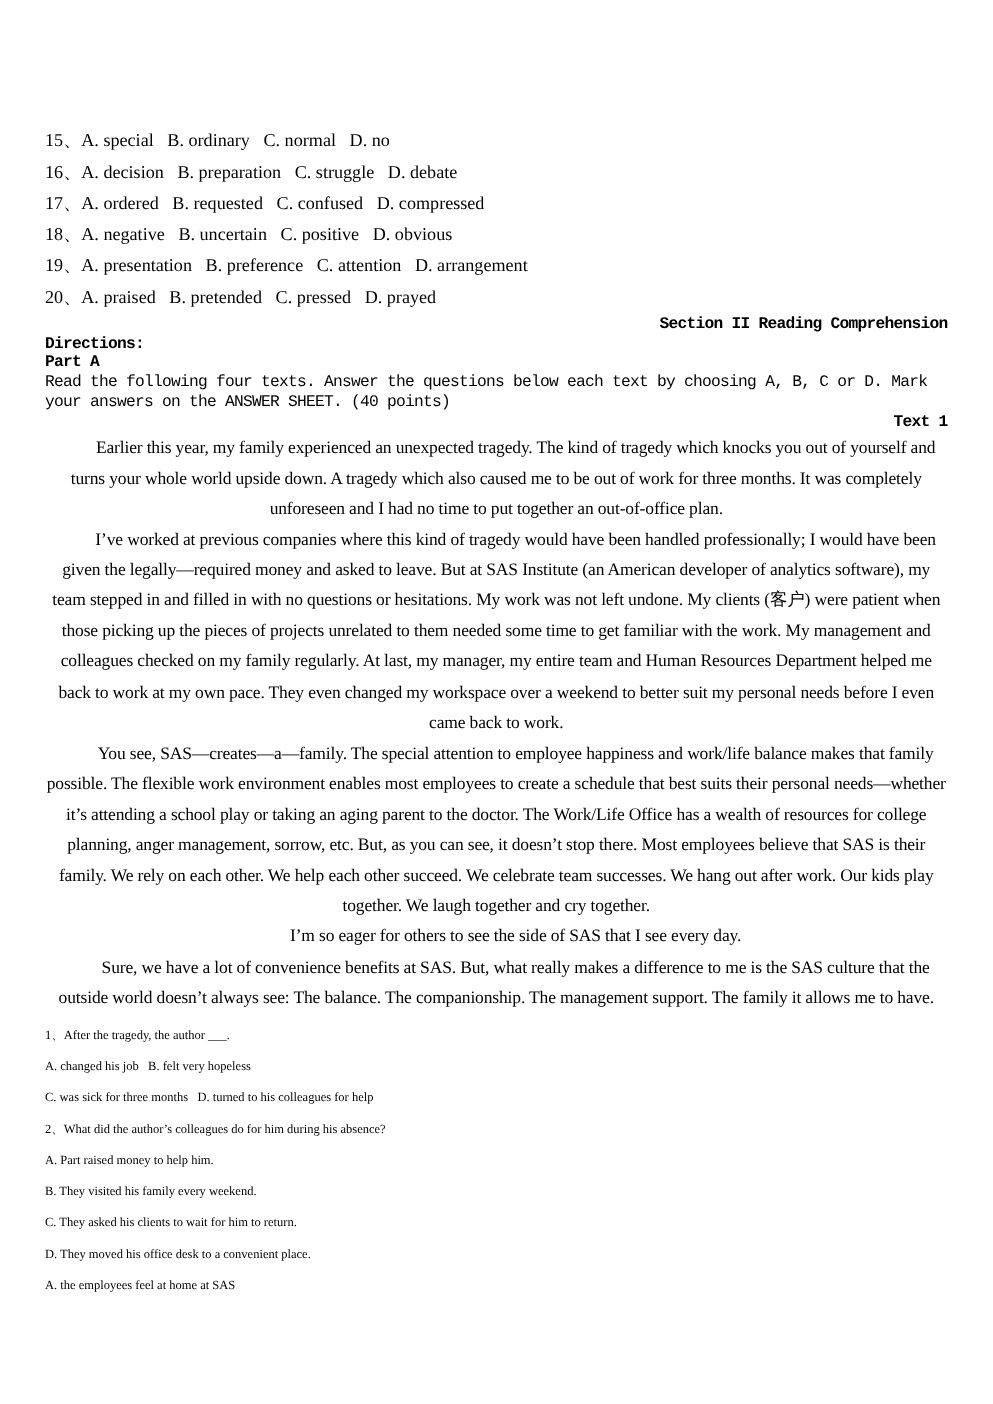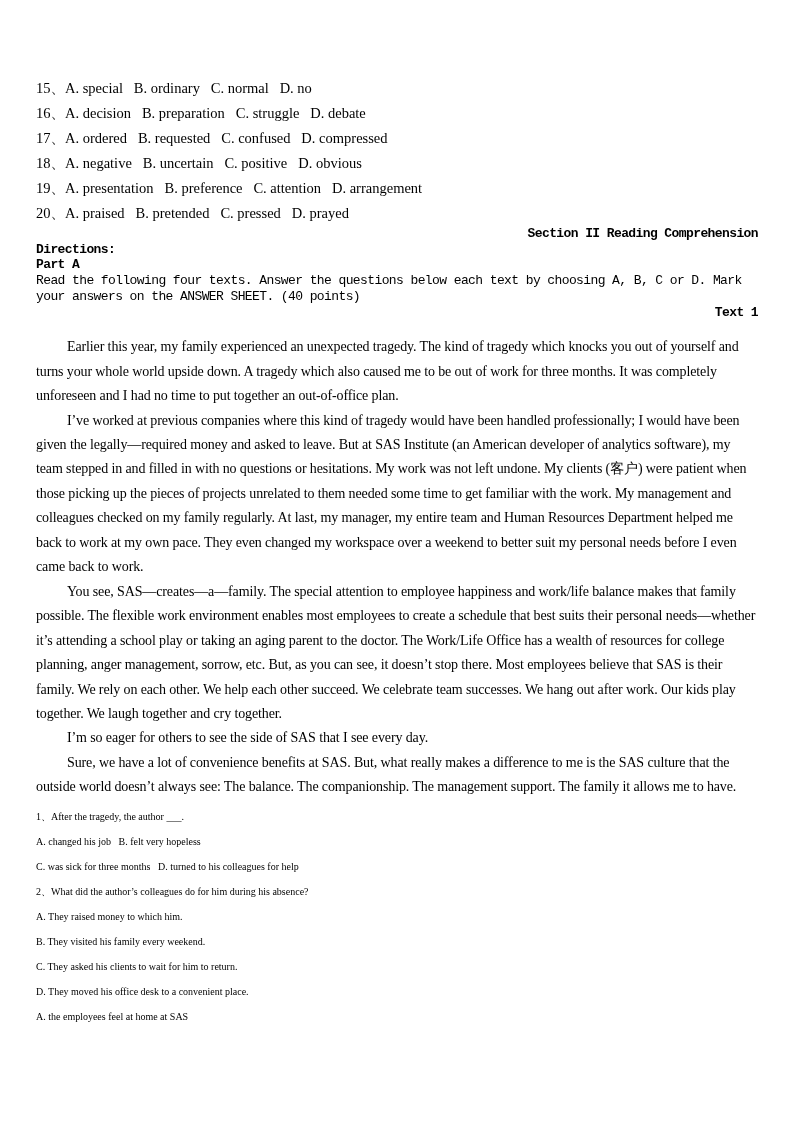--- a/index.html
+++ b/index.html
@@ -5,41 +5,42 @@
   * { margin: 0; padding: 0; box-sizing: border-box; }
   html, body { background: #ffffff; }
   body {
     width: 794px; height: 1123px;
     color: #000000;
     font-family: "Liberation Serif", serif;
     overflow: hidden;
   }
   .page {
     width: 794px; height: 1123px;
-    padding: 76px 36px 0 36px;
+    padding: 101px 36px 0 36px;
     background: #ffffff;
   }
   .cloze-line {
     font-size: 14.5px;
     line-height: 25px;
     white-space: pre-wrap;
   }
   .mono {
     font-family: "Liberation Mono", monospace;
     font-size: 13px;
     letter-spacing: -0.6px;
     line-height: 15.7px;
   }
   .center { text-align: right; }
   .bold { font-weight: bold; }
   .passage {
-    margin-top: 15px;
+    margin-top: 2px;
     font-size: 14px;
     letter-spacing: -0.12px;
     line-height: 24.45px;
+    text-align: center;
   }
   .passage p { text-indent: 31px; }
   .questions { margin-top: 4px; }
   .q-line {
     font-size: 10px;
     line-height: 25px;
     white-space: pre-wrap;
   }
 </style>
 </head>
@@ -70,20 +71,20 @@
     <p>You see, SAS—creates—a—family. The special attention to employee happiness and work/life balance makes that family possible. The flexible work environment enables most employees to create a schedule that best suits their personal needs—whether it’s attending a school play or taking an aging parent to the doctor. The Work/Life Office has a wealth of resources for college planning, anger management, sorrow, etc. But, as you can see, it doesn’t stop there. Most employees believe that SAS is their family. We rely on each other. We help each other succeed. We celebrate team successes. We hang out after work. Our kids play together. We laugh together and cry together.</p>
     <p>I’m so eager for others to see the side of SAS that I see every day.</p>
     <p>Sure, we have a lot of convenience benefits at SAS. But, what really makes a difference to me is the SAS culture that the outside world doesn’t always see: The balance. The companionship. The management support. The family it allows me to have.</p>
   </div>
 
   <div class="questions">
     <div class="q-line">1、After the tragedy, the author ___.</div>
     <div class="q-line">A. changed his job   B. felt very hopeless</div>
     <div class="q-line">C. was sick for three months   D. turned to his colleagues for help</div>
     <div class="q-line">2、What did the author’s colleagues do for him during his absence?</div>
-    <div class="q-line">A. They raised money to which him.</div>
+    <div class="q-line">A. Part raised money to help him.</div>
     <div class="q-line">B. They visited his family every weekend.</div>
     <div class="q-line">C. They asked his clients to wait for him to return.</div>
     <div class="q-line">D. They moved his office desk to a convenient place.</div>
     <div class="q-line">A. the employees feel at home at SAS</div>
   </div>
 
 </div>
 
 </body></html>

